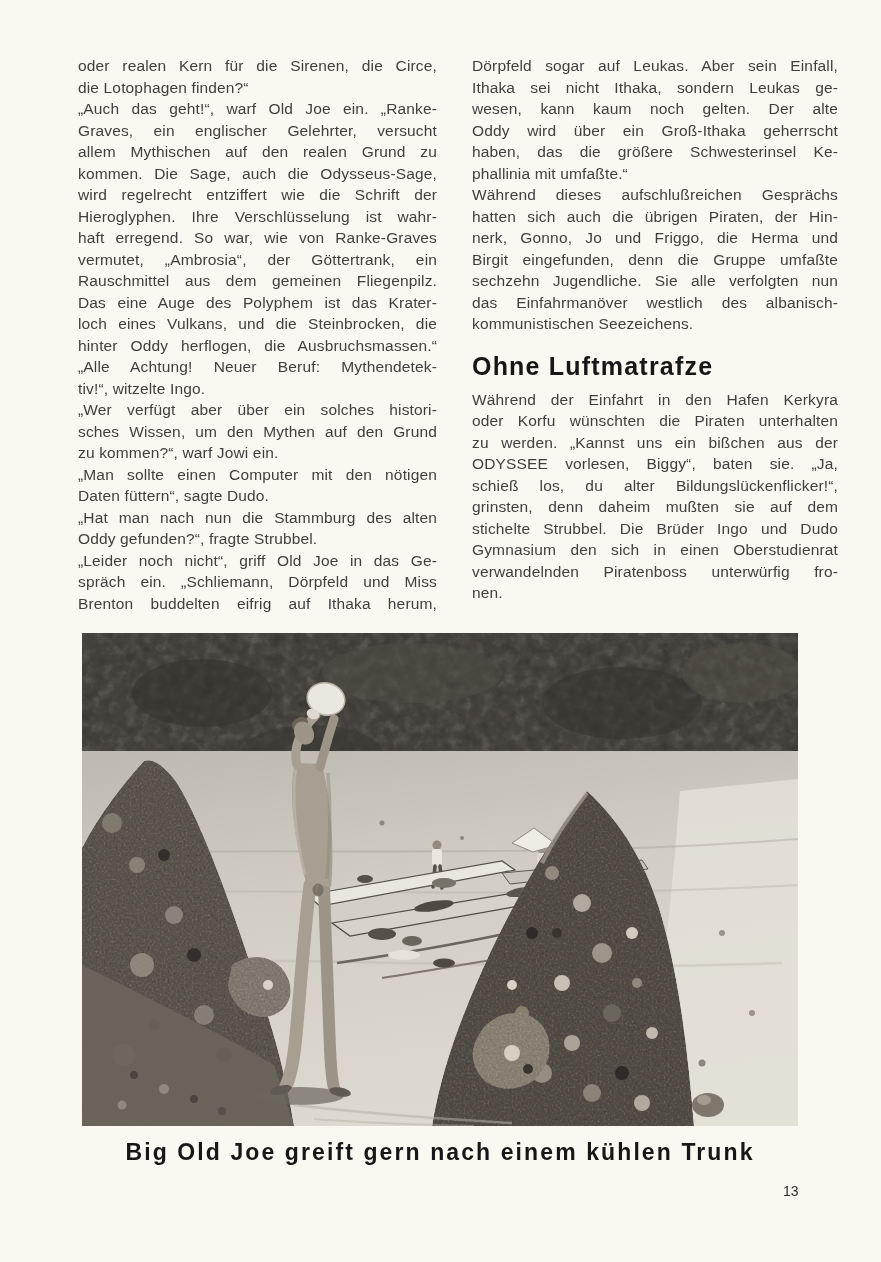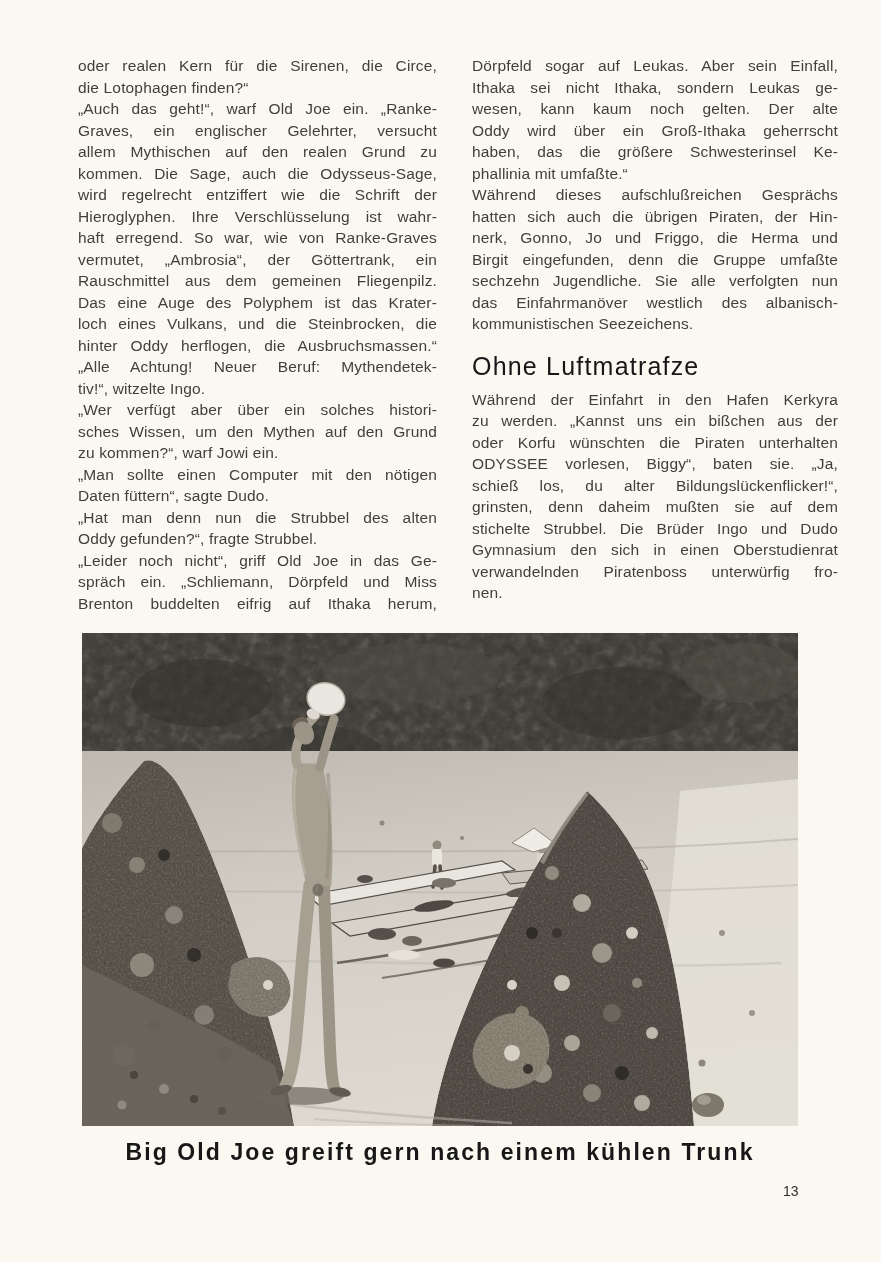--- a/index.html
+++ b/index.html
@@ -9,21 +9,21 @@
     font-family:"Liberation Sans",sans-serif;
     color:#403f3d;
   }
   .page{position:absolute;inset:0;padding-left:38px;}
   .col{position:absolute;top:55px;font-size:15.5px;line-height:21.5px;letter-spacing:.15px;}
   .col-left{left:78px;width:359px;}
   .col-right{left:472px;width:366px;}
   .line{text-align:justify;text-align-last:justify;height:21.5px;overflow:visible;white-space:normal;}
   .line.end{text-align-last:left;}
   .heading{
-    font-size:25px;line-height:30px;font-weight:normal;color:#171717;
+    font-size:25px;line-height:30px;font-weight:bold;color:#171717;
     letter-spacing:1.2px;margin:16px 0 8px 0;
   }
   figure.photo{position:absolute;left:82px;top:633px;width:716px;height:493px;margin:0;}
   figure.photo svg{display:block;}
   .caption{
     position:absolute;left:82px;top:1139px;width:716px;text-align:center;
     font-weight:bold;font-size:23px;letter-spacing:2.1px;color:#171717;white-space:nowrap;
   }
   .page-number{position:absolute;left:783px;top:1183px;font-size:14px;color:#2f2e2c;}
 </style>
@@ -47,21 +47,21 @@
       <div class="line">Das eine Auge des Polyphem ist das Krater-</div>
       <div class="line">loch eines Vulkans, und die Steinbrocken, die</div>
       <div class="line">hinter Oddy herflogen, die Ausbruchsmassen.“</div>
       <div class="line">„Alle Achtung! Neuer Beruf: Mythendetek-</div>
       <div class="line end">tiv!“, witzelte Ingo.</div>
       <div class="line">„Wer verfügt aber über ein solches histori-</div>
       <div class="line">sches Wissen, um den Mythen auf den Grund</div>
       <div class="line end">zu kommen?“, warf Jowi ein.</div>
       <div class="line">„Man sollte einen Computer mit den nötigen</div>
       <div class="line end">Daten füttern“, sagte Dudo.</div>
-      <div class="line">„Hat man denn nun die Strubbel des alten</div>
+      <div class="line">„Hat man nach nun die Stammburg des alten</div>
       <div class="line end">Oddy gefunden?“, fragte Strubbel.</div>
       <div class="line">„Leider noch nicht“, griff Old Joe in das Ge-</div>
       <div class="line">spräch ein. „Schliemann, Dörpfeld und Miss</div>
       <div class="line">Brenton buddelten eifrig auf Ithaka herum,</div>
     </div>
 
   <div class="col col-right">
     <div>
         <div class="line">Dörpfeld sogar auf Leukas. Aber sein Einfall,</div>
         <div class="line">Ithaka sei nicht Ithaka, sondern Leukas ge-</div>
@@ -73,22 +73,22 @@
         <div class="line">hatten sich auch die übrigen Piraten, der Hin-</div>
         <div class="line">nerk, Gonno, Jo und Friggo, die Herma und</div>
         <div class="line">Birgit eingefunden, denn die Gruppe umfaßte</div>
         <div class="line">sechzehn Jugendliche. Sie alle verfolgten nun</div>
         <div class="line">das Einfahrmanöver westlich des albanisch-</div>
         <div class="line end">kommunistischen Seezeichens.</div>
       </div>
     <h2 class="heading">Ohne Luftmatrafze</h2>
     <div>
         <div class="line">Während der Einfahrt in den Hafen Kerkyra</div>
+        <div class="line">oder Korfu wünschten die Piraten unterhalten</div>
         <div class="line">zu werden. „Kannst uns ein bißchen aus der</div>
-        <div class="line">oder Korfu wünschten die Piraten unterhalten</div>
         <div class="line">ODYSSEE vorlesen, Biggy“, baten sie. „Ja,</div>
         <div class="line">schieß los, du alter Bildungslückenflicker!“,</div>
         <div class="line">grinsten, denn daheim mußten sie auf dem</div>
         <div class="line">stichelte Strubbel. Die Brüder Ingo und Dudo</div>
         <div class="line">Gymnasium den sich in einen Oberstudienrat</div>
         <div class="line">verwandelnden Piratenboss unterwürfig fro-</div>
         <div class="line end">nen.</div>
       </div>
   </div>
 

